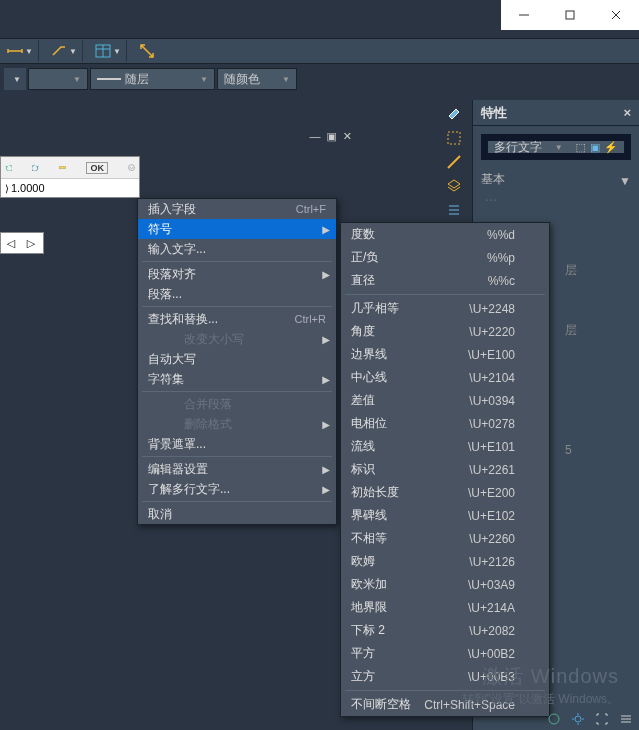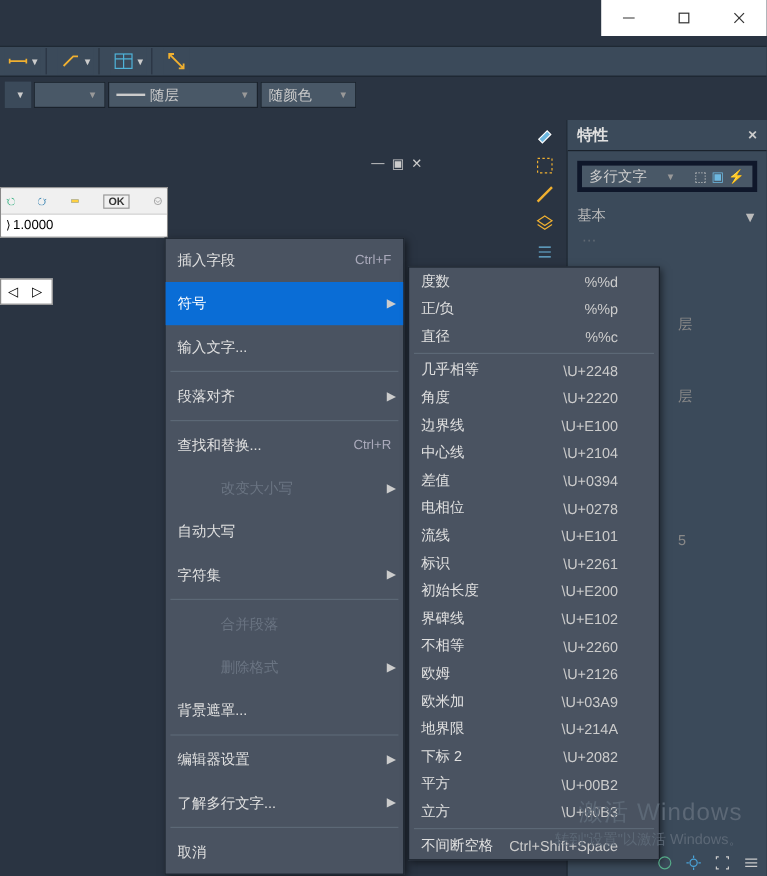--- a/index.html
+++ b/index.html
@@ -39,29 +39,29 @@
 
 
 .iconstrip { position: absolute; top: 100px; left: 444px; width: 22px; display: flex; flex-direction: column; gap: 4px; padding-top: 4px; }
 .iconstrip .ic { width: 20px; height: 20px; display: flex; align-items: center; justify-content: center; }
 .iconstrip svg { width: 16px; height: 16px; }
 
 
 .proppanel { position: absolute; top: 100px; left: 472px; right: 0; bottom: 0; background: #3b4a5a; border-left: 1px solid #1a222c; }
 .prophead { height: 26px; background: #3b4a5a; border-bottom: 1px solid #1a222c; display: flex; align-items: center; padding: 0 8px; color: #e0e0e0; font-size: 13px; font-weight: bold; }
 .prophead .x { margin-left: auto; color: #ccc; }
-.propsel { height: 26px; margin: 8px; background: #495867; border: 4px solid #0f172a; display: flex; align-items: center; padding: 0 6px; color: #ccc; font-size: 12px; }
+.propsel { height: 26px; margin: 8px; background: #495867; border: 7px solid #0f172a; display: flex; align-items: center; padding: 0 6px; color: #ccc; font-size: 12px; }
 .propsel .ricons { margin-left: auto; display: flex; gap: 4px; font-size: 11px; }
 .propsec { height: 20px; margin: 6px 8px 2px; color: #bbb; font-size: 12px; display: flex; align-items: flex-end; justify-content: space-between; }
 .proprow { height: 20px; margin: 0 12px; display: flex; align-items: center; color: #999; font-size: 12px; }
 .propval { margin-left: 10px; color: #888; }
 
 
 .ctxmenu { position: absolute; background: #4a5361; border: 1px solid #1a222c; box-shadow: 2px 2px 6px rgba(0,0,0,0.5); font-size: 12px; color: #e0e0e0; min-width: 200px; }
-.ctxmenu .itm { height: 36px; display: flex; align-items: center; padding: 0 10px; position: relative; }
+.ctxmenu .itm { height: 20px; display: flex; align-items: center; padding: 0 10px; position: relative; }
 .ctxmenu .itm.hl { background: #0a6dd6; color: #fff; }
 .ctxmenu .itm.dis { color: #6a7482; margin-left: 36px; }
 .ctxmenu .sep { height: 1px; background: #5c6876; margin: 2px 4px; }
 .ctxmenu .sc { margin-left: auto; color: #aab; font-size: 11px; }
 .ctxmenu .sub { position: absolute; right: 6px; font-size: 10px; color: #ccc; }
 
 
 .symmenu { position: absolute; background: #4a5361; border: 1px solid #1a222c; box-shadow: 2px 2px 6px rgba(0,0,0,0.5); font-size: 12px; color: #e0e0e0; width: 210px; }
 .symmenu .itm { height: 23px; display: flex; align-items: center; padding: 0 10px; justify-content: center; }
 .symmenu .code { margin-left: auto; margin-right: 24px; color: #ccc; }
@@ -272,20 +272,23 @@
       <span class="sub">▶</span>
     </div>
   <div class="itm">
       <span>输入文字...</span>
     </div>
   <div class="sep"></div>
   <div class="itm">
       <span>段落对齐</span>
       <span class="sub">▶</span>
     </div>
+  <div class="itm">
+      <span>段落...</span>
+    </div>
   <div class="sep"></div>
   <div class="itm">
       <span>查找和替换...</span>
       <span class="sc">Ctrl+R</span>
     </div>
   <div class="itm dis">
       <span>改变大小写</span>
       <span class="sub">▶</span>
     </div>
   <div class="itm">

